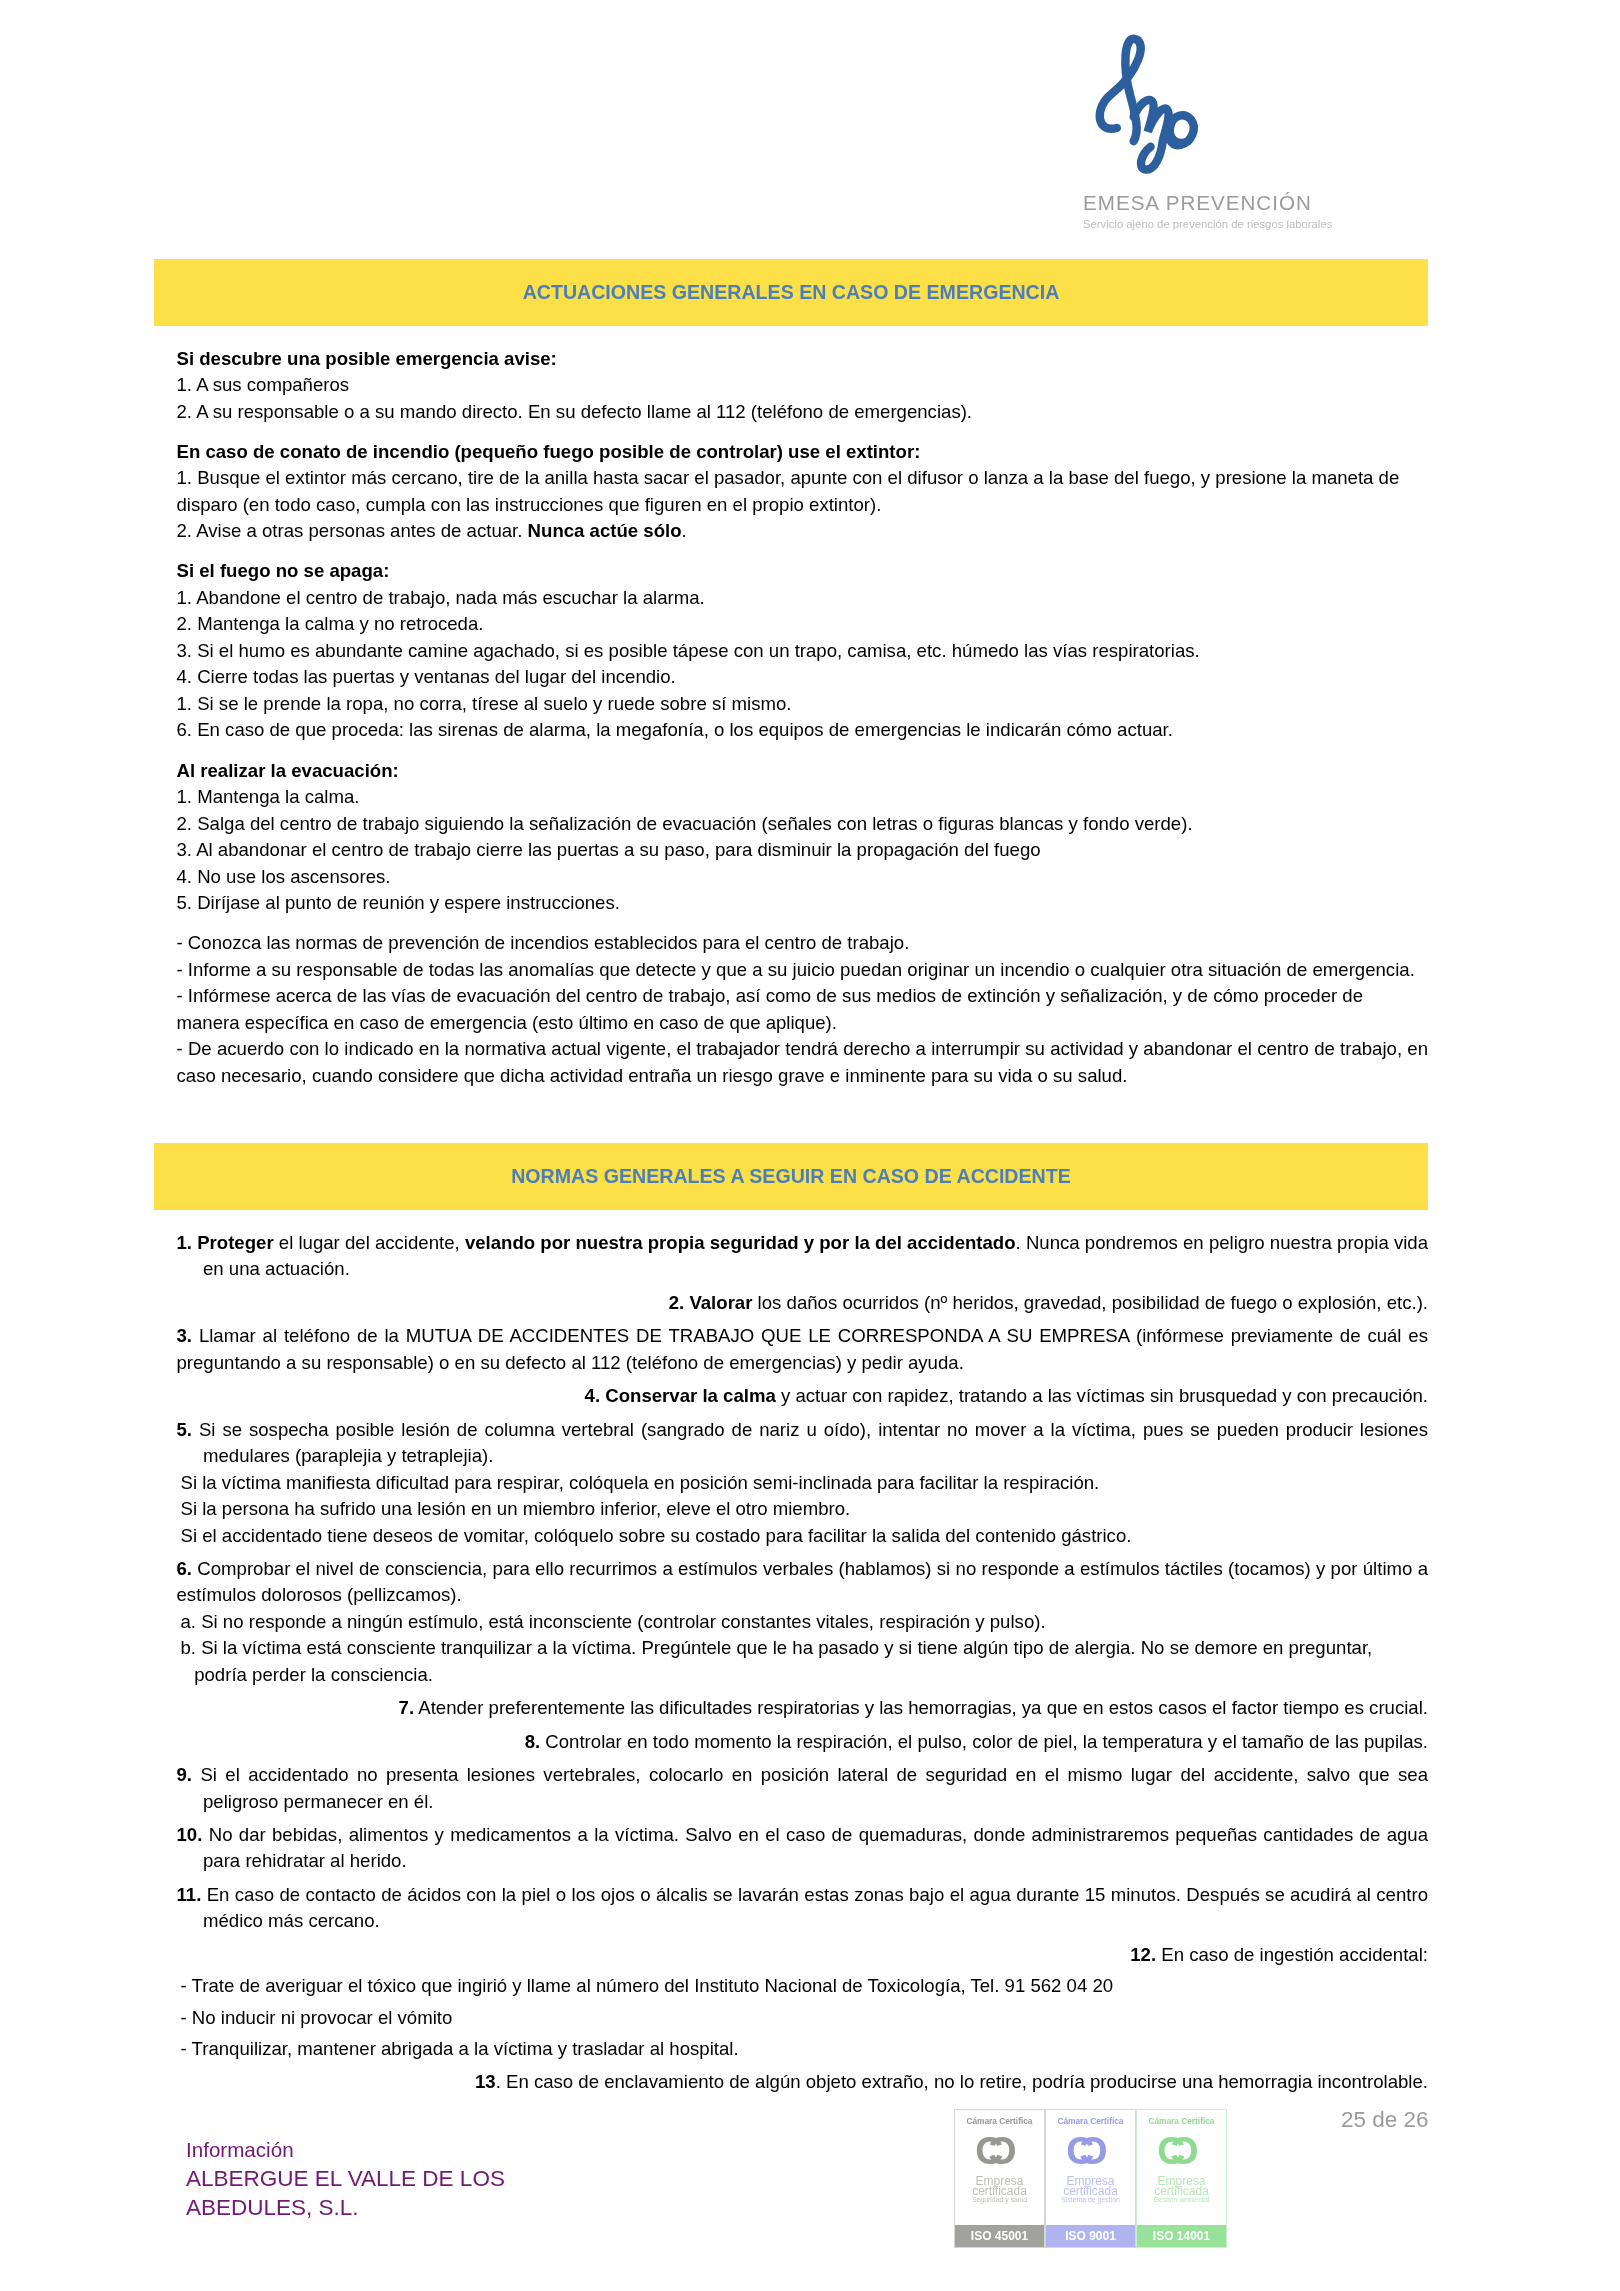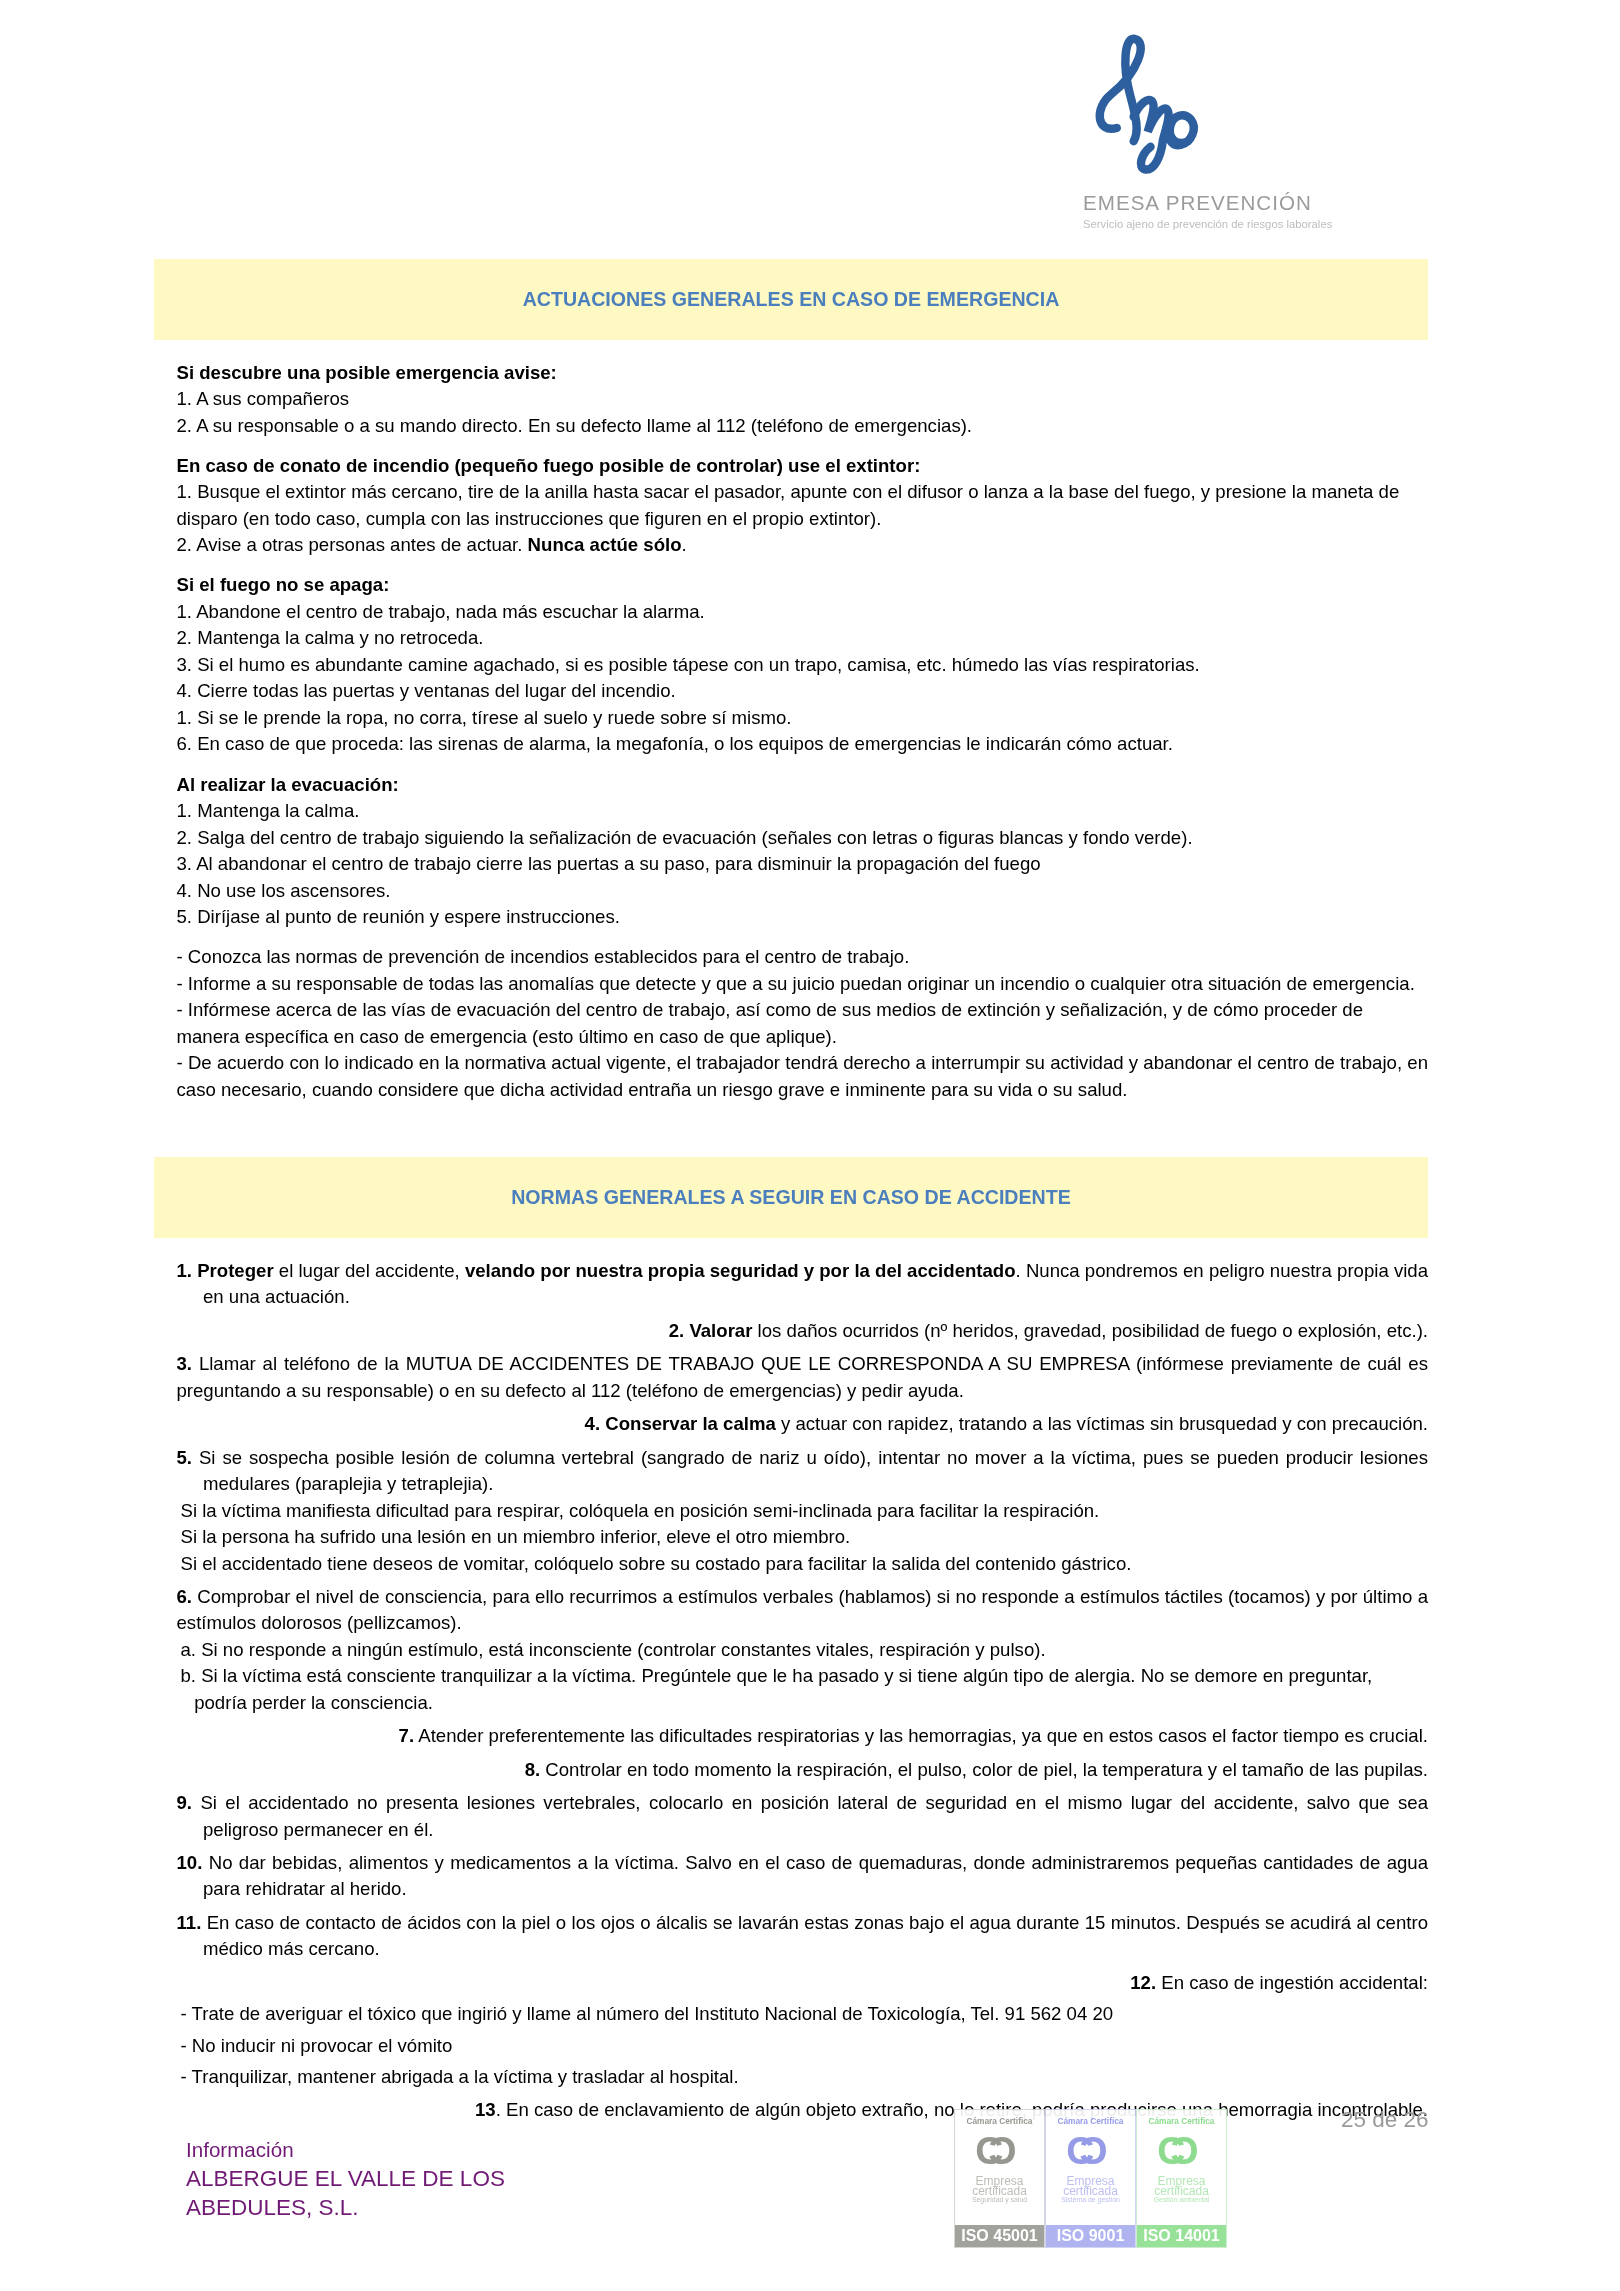--- a/index.html
+++ b/index.html
@@ -8,22 +8,22 @@
     font-family:"Liberation Sans", sans-serif;font-size:18.6px;color:#000;
     overflow:hidden;
   }
   
   .logo{position:absolute;left:1083px;top:27.4px;width:299px;text-align:left;}
   .logo-script{height:157px;}
   .logo-brand{color:#9b9b9b;font-size:20.6px;letter-spacing:1px;margin-top:2px;}
   .logo-tagline{color:#bdbdbd;font-size:11.3px;margin-top:2.9px;}
   
   .content{position:absolute;left:154px;top:259px;width:1274px;}
-  .band{background:#fef9c3;color:#4a7ebc;font-weight:bold;font-size:19.6px;
-        text-align:center;padding:29px 0;}
+  .band{background:#fde047;color:#4a7ebc;font-weight:bold;font-size:19.6px;
+        text-align:center;padding:22px 0;}
   .band.second{margin-top:54px;}
   .blocks{margin-top:19.6px;}
   .blk{margin-left:22.5px;line-height:26.5px;}
   .blk.heading{font-weight:bold;margin-top:13.7px;}
   .blk.gap{height:13.7px;}
   .blk.item{margin-top:6.9px;text-align:right;}
   .blk.just{text-align:justify;}
   .ind-hang{padding-left:26.5px;text-indent:-26.5px;}
   .ind-sub{margin-left:26.5px;}
   .ind-sub2{margin-left:26.5px;padding-left:13.7px;text-indent:-13.7px;}
@@ -38,21 +38,21 @@
   .badges{position:absolute;left:954px;top:2109px;display:flex;gap:0;}
   .badge{width:89px;height:137px;background:#fff;position:relative;
          display:flex;flex-direction:column;align-items:center;opacity:.92;}
   .badge .b-title{font-size:8.3px;font-weight:bold;margin-top:5.9px;white-space:nowrap;}
   .badge .cc{font-size:39px;font-weight:900;line-height:45px;letter-spacing:-7.8px;
              margin-top:2px;margin-right:7.8px;}
   .badge .flip{display:inline-block;transform:scaleX(-1);}
   .badge .b-sub{font-size:12px;line-height:9.8px;text-align:center;margin-top:3.9px;}
   .badge .b-sub2{font-size:6.9px;line-height:8.8px;text-align:center;}
   .badge .b-iso{position:absolute;bottom:0;left:0;width:100%;height:22.5px;line-height:22.5px;
-                color:#fff;font-size:16px;font-weight:bold;text-align:center;}
+                color:#fff;font-size:12px;font-weight:bold;text-align:center;}
   .badge.g1{border:1px solid #d2d2cf;}
   .badge.g1 .b-title,.badge.g1 .cc{color:#8f8f89;}
   .badge.g1 .b-sub,.badge.g1 .b-sub2{color:#b9b9b3;}
   .badge.g1 .b-iso{background:#9b9b94;}
   .badge.g2{border:1px solid #cdd1f5;}
   .badge.g2 .b-title,.badge.g2 .cc{color:#8d93e6;}
   .badge.g2 .b-sub,.badge.g2 .b-sub2{color:#b6baf0;}
   .badge.g2 .b-iso{background:#a9aef0;}
   .badge.g3{border:1px solid #c7ecc9;}
   .badge.g3 .b-title,.badge.g3 .cc{color:#84d886;}

